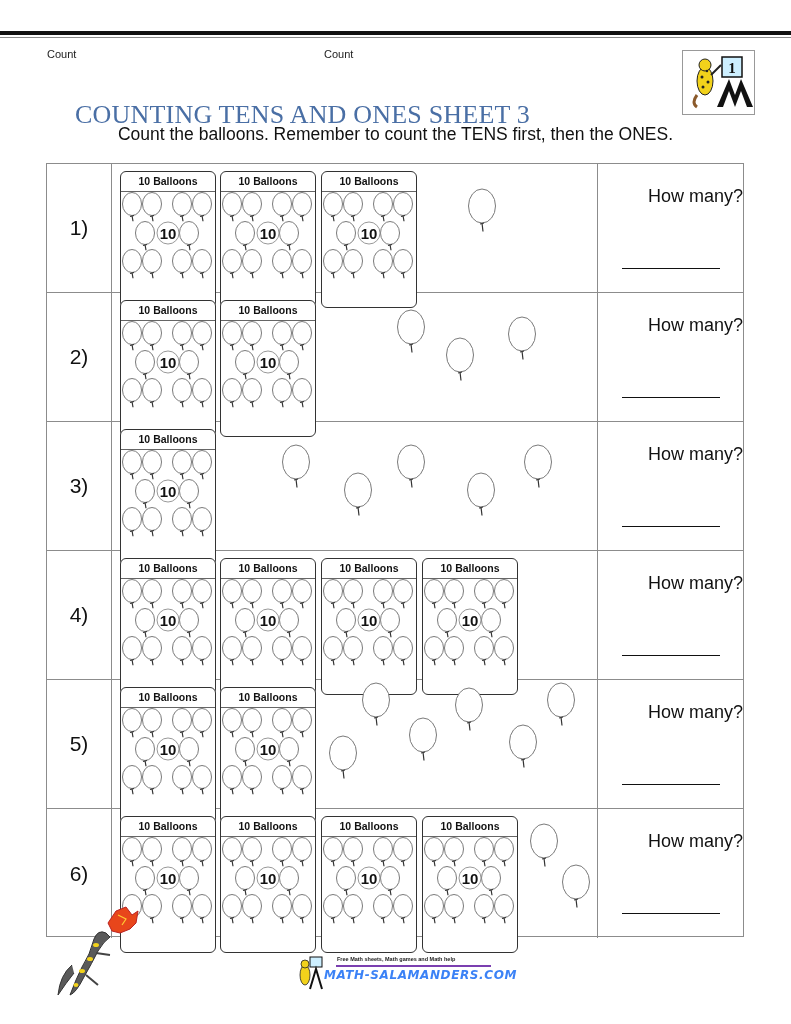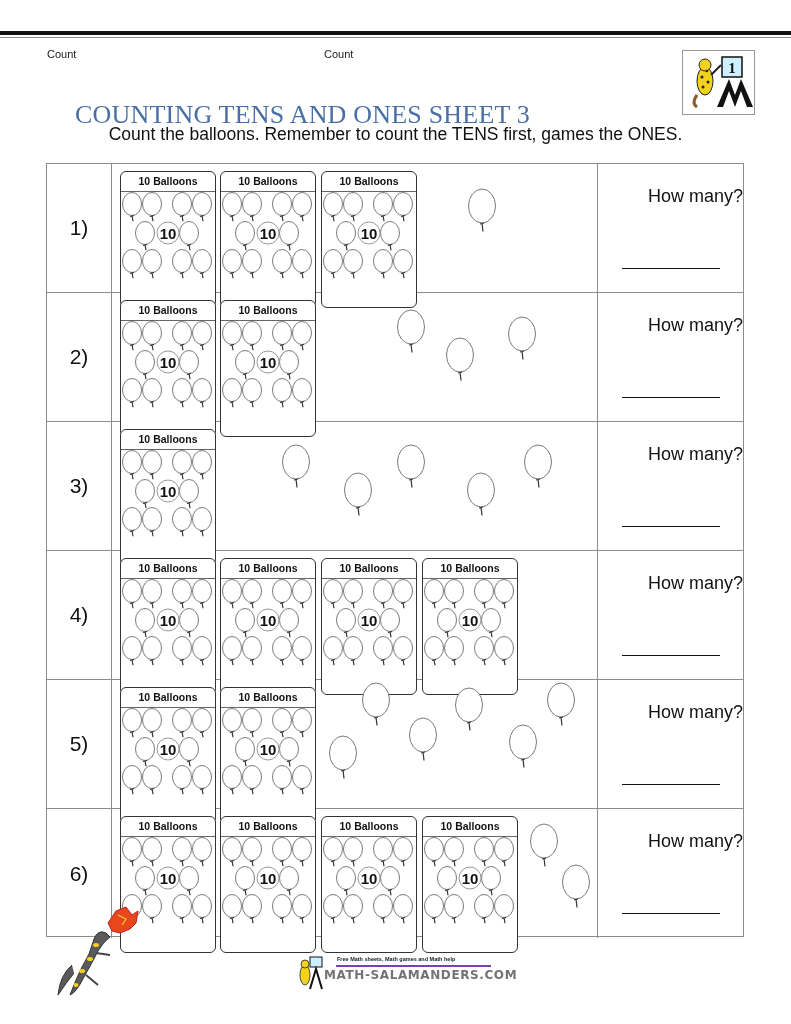--- a/index.html
+++ b/index.html
@@ -64,21 +64,22 @@
   .loose-balloon { position: absolute; width: 30px; height: 46px; }
   .mascot { position: absolute; left: 46px; top: 905px; width: 96px; height: 100px; }
   .footer-logo { position: absolute; left: 296px; top: 955px; width: 200px; height: 40px; }
   .footer-tag {
     position: absolute; left: 41px; top: 1px; font-size: 5.5px; font-weight: bold;
     font-family: "Liberation Sans", sans-serif; color: #222; white-space: nowrap;
   }
   .footer-bar { position: absolute; left: 40px; top: 10px; width: 155px; height: 1.5px; background: #7b3fb0; }
   .footer-site {
     position: absolute; left: 28px; top: 13px; font-size: 12px; font-weight: bold;
-    font-family: "DejaVu Sans", sans-serif; color: #737373; letter-spacing: 0.6px; white-space: nowrap;
+    font-family: "DejaVu Sans", sans-serif; color: #3b82f6; letter-spacing: 0.6px; white-space: nowrap;
+    font-style: italic;
   }
 </style>
 </head>
 <body>
 
 <div class="top-rule-thick"></div>
 <div class="top-rule-thin"></div>
 
 <span class="field-label" style="left:47px">Count</span>
 <span class="field-label" style="left:324px">Count</span>
@@ -93,21 +94,21 @@
     <circle cx="19" cy="26" r="1.5" fill="#222"></circle>
       <circle cx="25" cy="31" r="1.5" fill="#222"></circle>
     <circle cx="20" cy="36" r="1.5" fill="#222"></circle>
       <circle cx="24" cy="20" r="1.2" fill="#222"></circle>
     <path d="M28 24 L38 14" stroke="#222" stroke-width="2"></path>
     <path d="M14 44 Q8 52 14 56" stroke="#8b5a2b" stroke-width="3" fill="none"></path>
   </svg>
 </div>
 
 <h1 class="title">COUNTING TENS AND ONES SHEET 3</h1>
-<div class="instructions">Count the balloons. Remember to count the TENS first, games the ONES.</div>
+<div class="instructions">Count the balloons. Remember to count the TENS first, then the ONES.</div>
 
 <div class="worksheet-table">
 
   <div class="row" style="top:0px">
     <div class="num-cell">1)</div>
     <div class="pic-cell">
       <div class="pack" style="left:8px">
           <span class="pack-label">10 Balloons</span>
           <svg class="pack-art" width="96" height="111">
             <ellipse cx="11" cy="32" rx="9.5" ry="11.5" fill="#fff" stroke="#7a7a7a" stroke-width="1"></ellipse>

